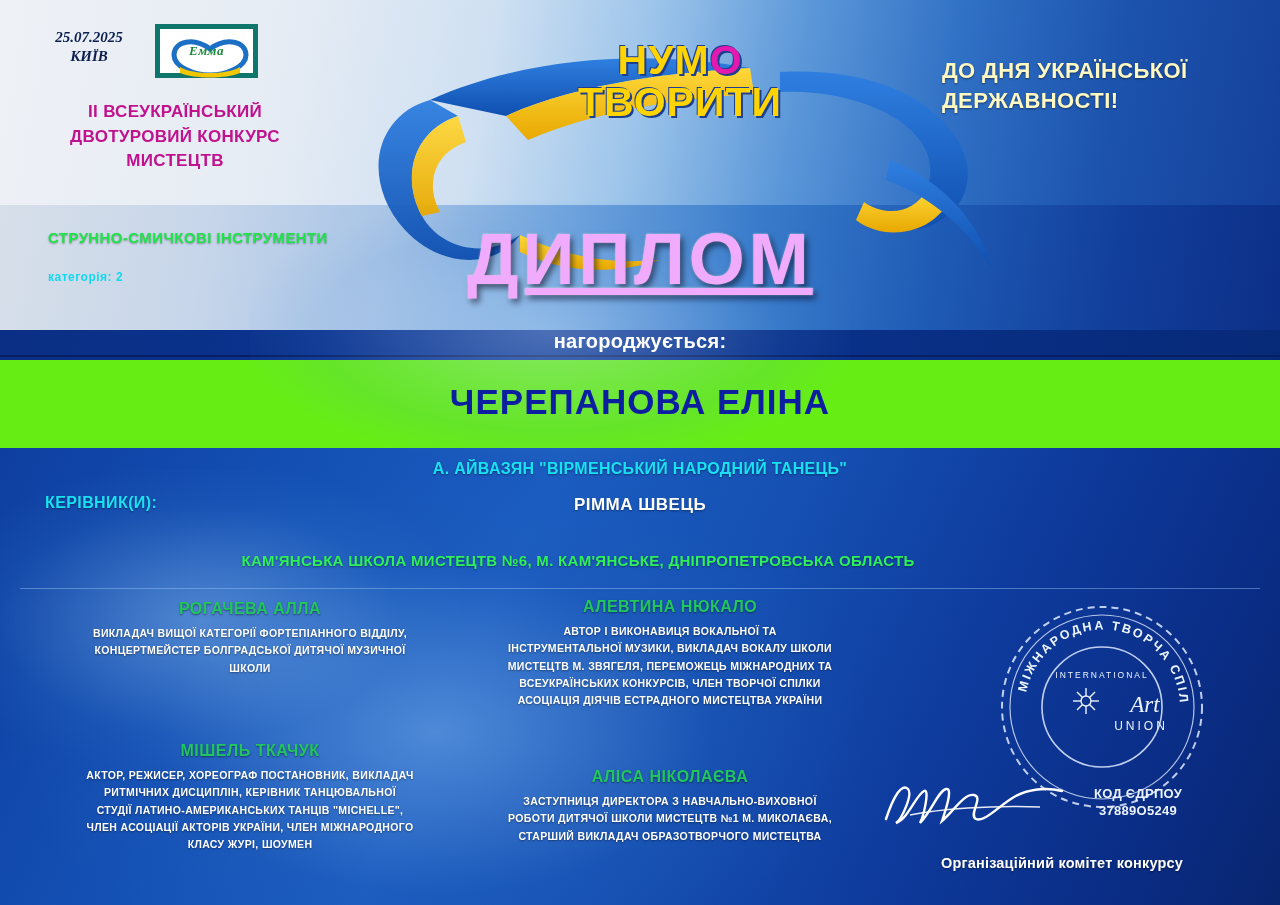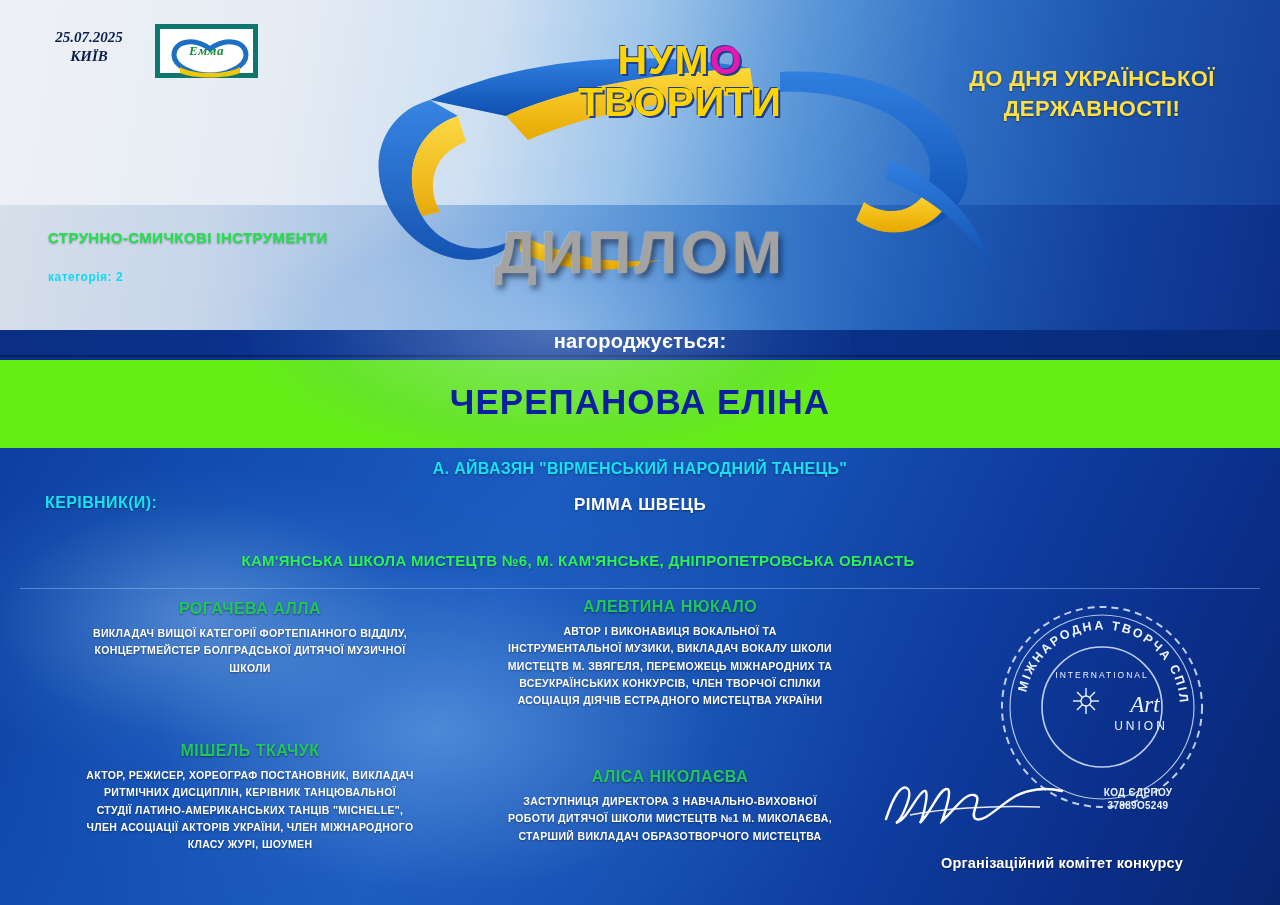--- a/index.html
+++ b/index.html
@@ -74,22 +74,22 @@
     position: relative; z-index: 2;
   }
   .contest-title {
     position: absolute; left: 30px; top: 100px; width: 290px;
     text-align: center; color: #c0128f;
     font-weight: bold; font-size: 17px; line-height: 1.45; letter-spacing: .3px;
   }
 
   
   .to-day {
-    position: absolute; right: 38px; top: 64px; width: 300px;
-    text-align: center; color: #fde047;
+    position: absolute; right: 38px; top: 56px; width: 300px;
+    text-align: left; color: #fef9c3;
     font-weight: bold; font-size: 22px; line-height: 1.35; letter-spacing: .4px;
     text-shadow: 0 1px 2px rgba(0,0,0,.45);
   }
 
   
   .numo {
     position: absolute; left: 0; top: 40px; width: 1280px;
     text-align: center; line-height: 1.02;
     font-weight: bold; letter-spacing: 1px;
     z-index: 5;
@@ -106,23 +106,24 @@
     color: #1fe34a; font-weight: bold; font-size: 15px; line-height: 1.35; letter-spacing: .4px;
     text-shadow: 0 1px 2px rgba(0,0,0,.35);
   }
   .cat-sub {
     margin-top: 22px; color: #12d8f0; font-weight: bold; font-size: 12px; letter-spacing: .5px;
   }
 
   
   .diplom {
     position: absolute; left: 0; top: 218px; width: 1280px; text-align: center;
-    font-size: 60px; font-weight: bold; color: #a3a3a3; letter-spacing: 4px;
+    font-size: 72px; font-weight: bold; color: #f0abfc; letter-spacing: 4px;
     text-shadow: 3px 4px 6px rgba(0,0,20,.55), 0 0 2px rgba(255,255,255,.8);
     z-index: 6;
+    text-decoration: underline;
   }
   .premia {
     position: absolute; right: 42px; top: 230px; width: 220px; text-align: center;
     color: #ffd400; font-weight: bold; font-size: 25px; line-height: 1.3; letter-spacing: .5px;
     text-shadow: 1px 2px 3px rgba(0,0,0,.5);
     z-index: 6;
   }
   .awarded {
     position: absolute; left: 0; top: 330px; width: 1280px; text-align: center;
     color: #ffffff; font-weight: bold; font-size: 20px; letter-spacing: .3px;
@@ -182,21 +183,21 @@
   .sign {
     position:absolute; right: 210px; top: 775px; width: 190px; height: 60px;
   }
   .org-committee {
     position:absolute; right: 48px; top: 855px; width: 340px; text-align:center;
     color:#ffffff; font-weight:bold; font-size:14.5px; letter-spacing:.2px;
     text-shadow: 0 1px 2px rgba(0,0,0,.45);
   }
   .code {
     position:absolute; right:82px; top:786px; width:120px; text-align:center;
-    color:#eaf3ff; font-size:10px; font-weight:bold; line-height:1.3; letter-spacing:.3px;
+    color:#eaf3ff; font-size:13px; font-weight:bold; line-height:1.3; letter-spacing:.3px;
   }
 </style>
 </head>
 <body>
 
 <div id="diploma">
 
   <div class="band-top"></div>
   <div class="band-mid"></div>
   <div class="band-dark"></div>
@@ -235,20 +236,21 @@
   </div>
 
   <div class="logo-box">
     <svg width="101" height="52" viewBox="0 0 101 52" style="position:absolute;left:0;top:0">
       <path d="M14,26 C14,12 34,8 50,20 C66,8 86,12 86,26 C86,38 66,46 50,46 C34,46 14,38 14,26 Z" fill="none" stroke="#1b6fc4" stroke-width="5"></path>
       <path d="M20,38 C34,46 66,46 80,38 L80,44 C66,50 34,50 20,44 Z" fill="#f2c600"></path>
     </svg>
     <span class="logo-text">Емма</span>
   </div>
 
+  <div class="contest-title">II ВСЕУКРАЇНСЬКИЙ ДВОТУРОВИЙ КОНКУРС МИСТЕЦТВ</div>
 
   <div class="to-day">ДО ДНЯ УКРАЇНСЬКОЇ ДЕРЖАВНОСТІ!</div>
 
   <div class="numo">
     <div class="l1"><span>НУМ</span><span class="pink">О</span></div>
     <div class="l2">ТВОРИТИ</div>
   </div>
 
   <div class="cat-block">
     <div class="cat-title">СТРУННО-СМИЧКОВІ ІНСТРУМЕНТИ</div>

